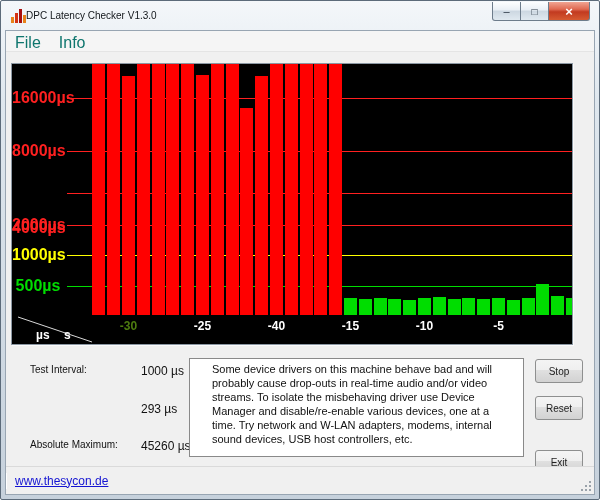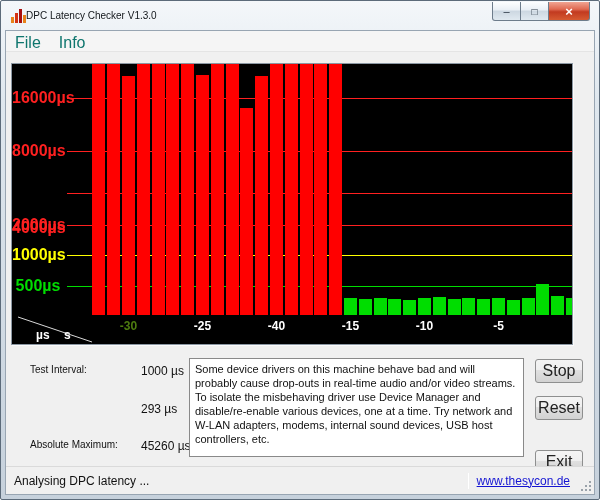--- a/index.html
+++ b/index.html
@@ -48,24 +48,24 @@
     color:#fff; font-size:12px; font-weight:bold; }
   .corner { position:absolute; left:0; top:0; width:82px; height:29px; }
   .unit { position:absolute; color:#fff; font-size:12px; font-weight:bold; }
   .unit-y { left:24px; top:1px;margin-top:12px; }
   .unit-x { left:52px; top:13px; }
 
   
   .stat-label { position:absolute; left:24px; font-size:10px; color:#111; }
   .stat-value { position:absolute; left:135px; font-size:12px; color:#111; }
   .msgbox { position:absolute; left:183px; top:327px; width:335px; height:99px;
-    background:#fff; border:1px solid #898989; padding:3px 5px;
+    background:#fff; border:1px solid #898989; padding:3px 22px;
     font-size:11px; line-height:14px; color:#111; overflow:hidden; }
   .pushbtn { position:absolute; left:529px; width:48px; height:24px;
-    border:1px solid #8e8f8f; border-radius:3px; font-size:16px; color:#222;
+    border:1px solid #8e8f8f; border-radius:3px; font-size:10px; color:#222;
     display:flex; align-items:center; justify-content:center; cursor:default;
     background:linear-gradient(180deg,#f4f4f4,#efefef 45%,#e0e0e0 46%,#d2d2d2); }
 
   
   .statusbar { position:absolute; left:0; right:0; bottom:0; height:28px;
     border-top:1px solid #dadada; background:#f0f0f0;
     display:flex; align-items:center; font-size:12px; color:#111; }
   .status-text { margin-left:8px; flex:1; }
   .status-sep { width:1px; height:16px; background:#c6c6c6; border-right:1px solid #fff; margin-right:8px; }
   .status-link { color:#1414d2; text-decoration:underline; margin-right:24px; cursor:pointer; }
@@ -175,21 +175,20 @@
     <span class="stat-label" style="top:408px">Absolute Maximum:</span>
     <span class="stat-value" style="top:408px">45260 µs</span>
 
     <div class="msgbox">Some device drivers on this machine behave bad and will probably cause drop-outs in real-time audio and/or video streams. To isolate the misbehaving driver use Device Manager and disable/re-enable various devices, one at a time. Try network and W-LAN adapters, modems, internal sound devices, USB host controllers, etc.</div>
 
     <div class="pushbtn" style="top:328px">Stop</div>
     <div class="pushbtn" style="top:365px">Reset</div>
     <div class="pushbtn" style="top:419px">Exit</div>
 
     <div class="statusbar">
-      <span class="status-text">Analysing DPC latency ...</span>
       <span class="status-sep"></span>
       <span class="status-link">www.thesycon.de</span>
       <svg class="grip" viewBox="0 0 14 14">
         <rect x="10" y="2" width="2" height="2" fill="#9aa2aa"></rect>
         <rect x="6" y="6" width="2" height="2" fill="#9aa2aa"></rect>
         <rect x="10" y="6" width="2" height="2" fill="#9aa2aa"></rect>
         <rect x="2" y="10" width="2" height="2" fill="#9aa2aa"></rect>
         <rect x="6" y="10" width="2" height="2" fill="#9aa2aa"></rect>
         <rect x="10" y="10" width="2" height="2" fill="#9aa2aa"></rect>
       </svg>

